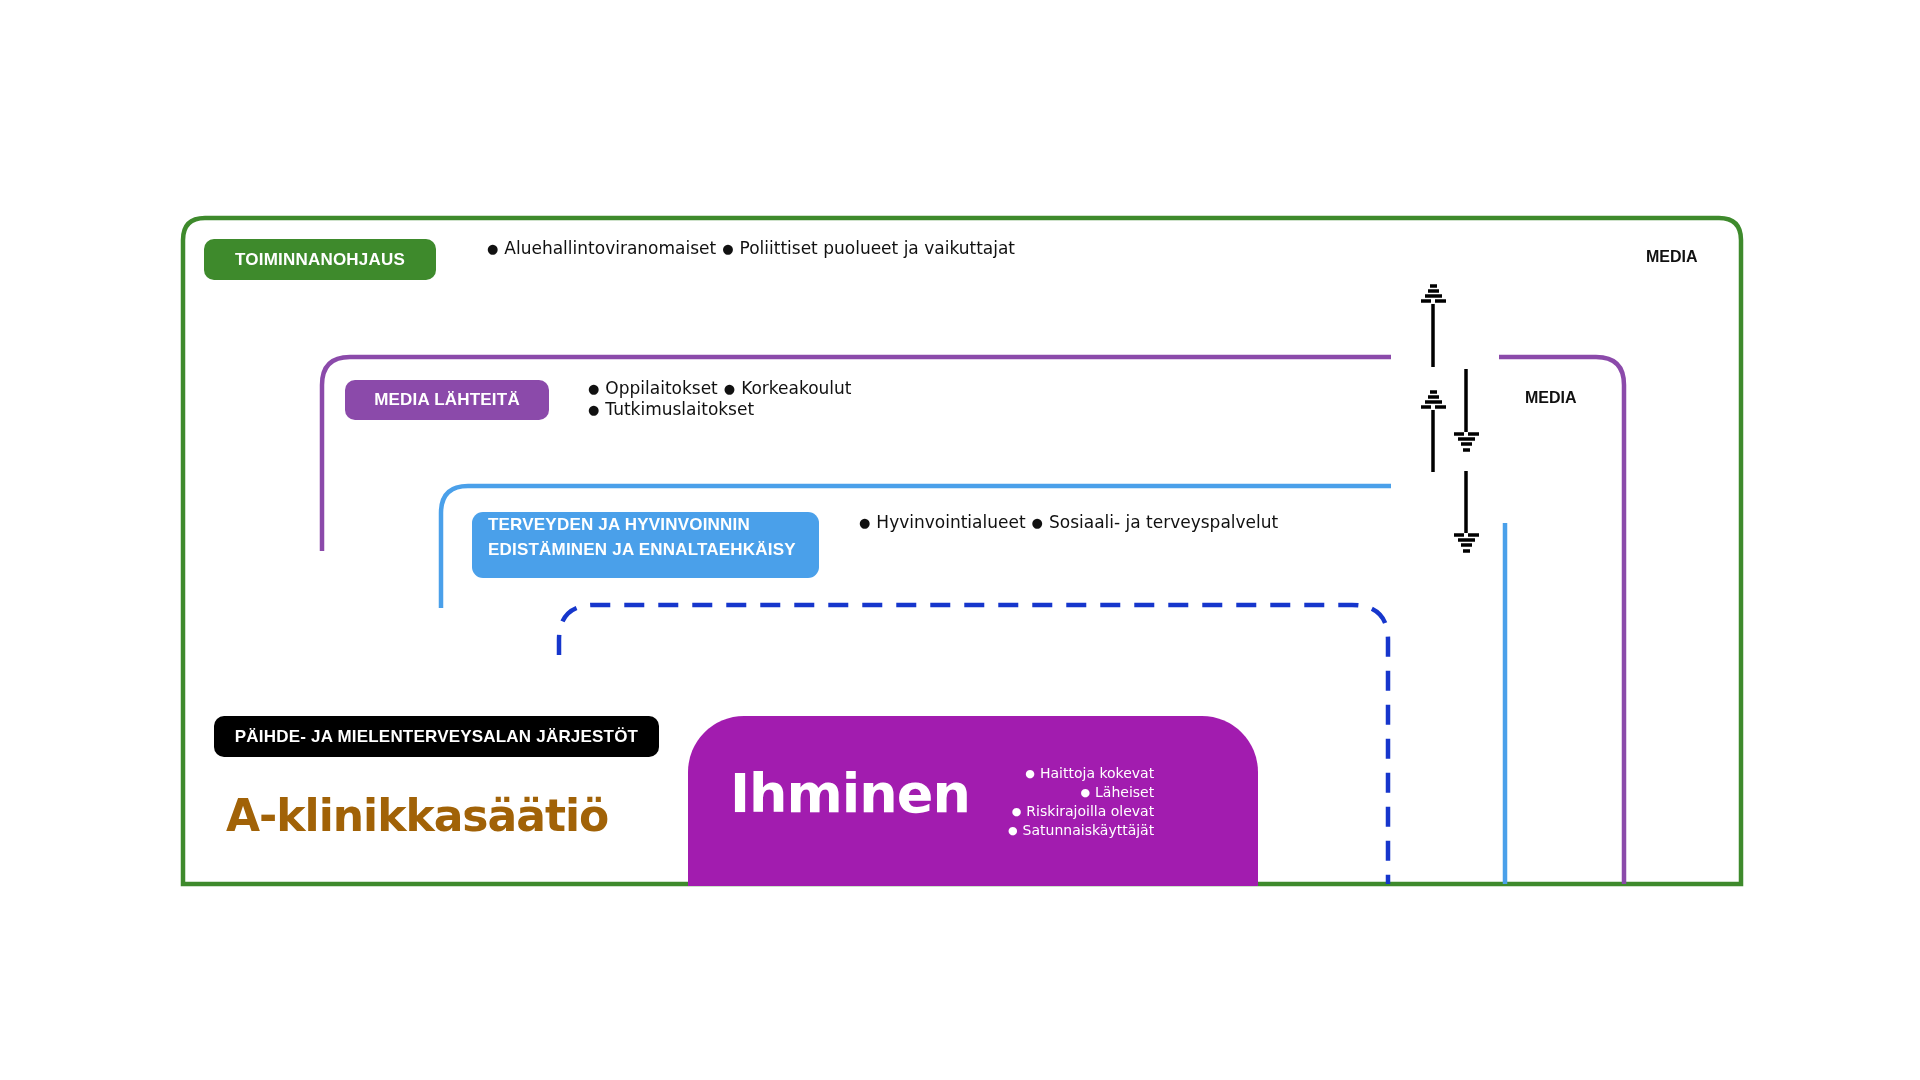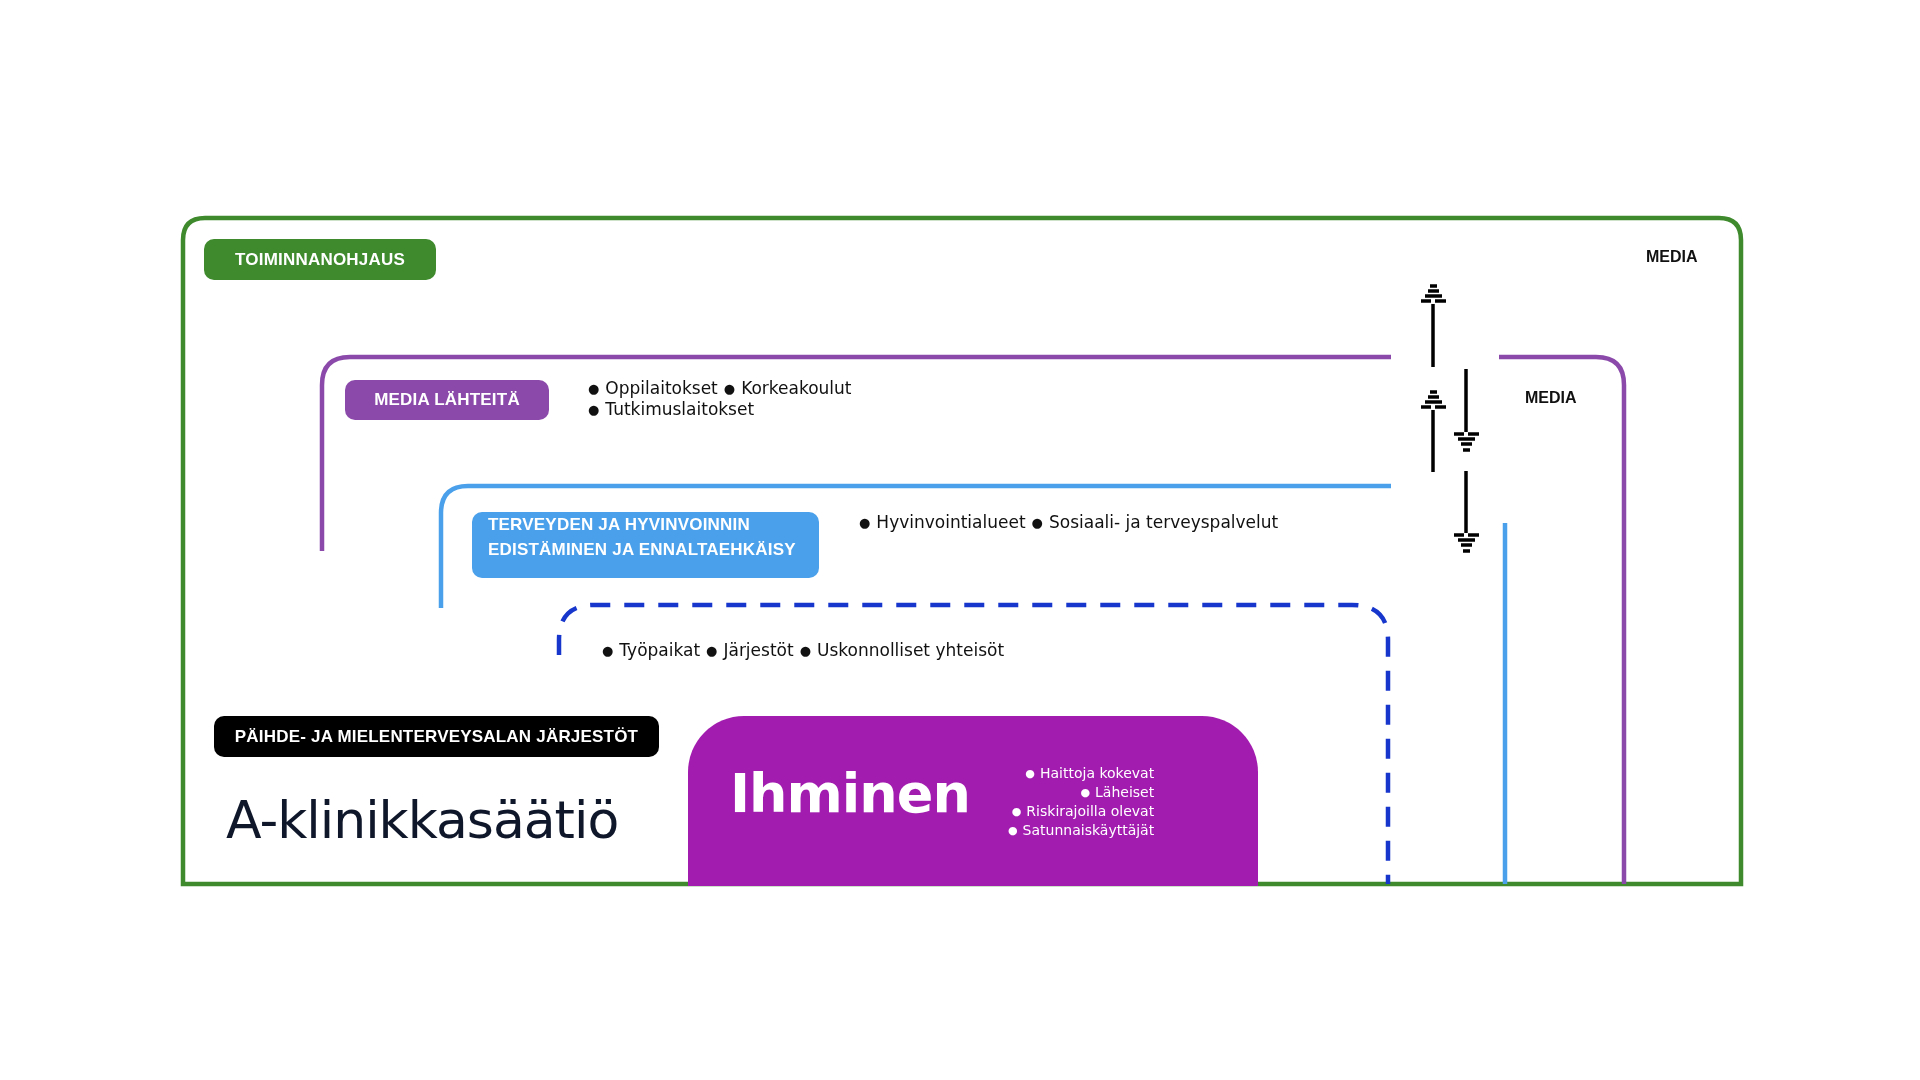--- a/index.html
+++ b/index.html
@@ -1,28 +1,28 @@
 <!DOCTYPE html>
 <html><head>
 <meta charset="utf-8">
 <style>
   html,body{margin:0;padding:0;background:#ffffff;}
   body{width:1920px;height:1080px;position:relative;overflow:hidden;font-family:"Liberation Sans",sans-serif;}
   svg.lines{position:absolute;left:0;top:0;width:1920px;height:1080px;}
   .pill{position:absolute;color:#fff;font-family:"Liberation Sans",sans-serif;font-weight:bold;font-size:17px;border-radius:10px;display:flex;align-items:center;justify-content:center;letter-spacing:0.2px;}
   .pill.green{background:#3e8a2c;left:204px;top:239px;width:232px;height:41px;}
   .pill.purple{background:#8b4aaa;left:345px;top:380px;width:204px;height:40px;}
-  .pill.lblue{background:#4aa0ea;left:472px;top:512px;width:347px;height:66px;justify-content:flex-start;padding-left:16px;box-sizing:border-box;line-height:25px;flex-direction:column;align-items:flex-start;}
+  .pill.lblue{background:#4aa0ea;left:472px;top:512px;width:347px;height:66px;justify-content:flex-start;padding-left:16px;box-sizing:border-box;line-height:25px;flex-direction:column;align-items:flex-start;border-radius:11px;}
   .pill.dblue{background:#000000;left:214px;top:716px;width:445px;height:41px;}
   .list{position:absolute;color:#111;font-family:"DejaVu Sans",sans-serif;font-size:17px;line-height:21px;white-space:nowrap;}
   .list .row{display:block;}
   .list .item::before{content:"\25CF";margin-right:6px;font-size:13px;vertical-align:1px;}
   .list .item{margin-right:6px;}
   .media{position:absolute;font-family:"Liberation Sans",sans-serif;font-weight:bold;font-size:16px;color:#111;}
-  .logo{position:absolute;left:226px;top:790px;font-family:"DejaVu Sans",sans-serif;font-size:52px;color:#0f172a;font-weight:normal;letter-spacing:-1px;}
+  .logo{position:absolute;left:226px;top:790px;font-family:"DejaVu Sans",sans-serif;font-size:44px;color:#a16207;font-weight:bold;letter-spacing:-1px;}
   .ihminen-box{position:absolute;left:688px;top:716px;width:570px;height:170px;background:#a21caf;border-radius:56px 56px 0 0;}
   .ihminen-title{position:absolute;left:42px;top:46px;color:#fff;font-family:"DejaVu Sans",sans-serif;font-weight:bold;font-size:54px;letter-spacing:-1px;}
   .ihminen-list{position:absolute;left:320px;top:48px;color:#fff;font-family:"DejaVu Sans",sans-serif;font-size:14px;line-height:18px;}
   .ihminen-list .item{display:block;text-align:right;}
   .ihminen-list .item::before{content:"\25CF";margin-right:5px;font-size:11px;vertical-align:1px;}
 </style>
 </head>
 <body>
 
 <svg class="lines" viewBox="0 0 1920 1080">
@@ -68,20 +68,23 @@
     <line x1="1458" y1="540" x2="1475" y2="540"></line>
     <line x1="1461" y1="545" x2="1472" y2="545"></line>
     <line x1="1463" y1="551" x2="1470" y2="551"></line>
   </g>
 </svg>
 
 <div class="pill green">
   <span>TOIMINNANOHJAUS</span>
 </div>
 <div class="list" style="left:487px;top:238px;">
+  <span class="row">
+    <span class="item">Aluehallintoviranomaiset</span><span class="item">Poliittiset puolueet ja vaikuttajat</span>
+  </span>
 </div>
 <div class="media" style="left:1646px;top:248px;">MEDIA</div>
 
 <div class="pill purple">
   <span>MEDIA LÄHTEITÄ</span>
 </div>
 <div class="list" style="left:588px;top:378px;">
   <span class="row">
     <span class="item">Oppilaitokset</span><span class="item">Korkeakoulut</span>
   </span>
@@ -95,23 +98,20 @@
   <span>TERVEYDEN JA HYVINVOINNIN</span>
   <span>EDISTÄMINEN JA ENNALTAEHKÄISY</span>
 </div>
 <div class="list" style="left:859px;top:512px;">
   <span class="row">
     <span class="item">Hyvinvointialueet</span><span class="item">Sosiaali- ja terveyspalvelut</span>
   </span>
 </div>
 
 <div class="list" style="left:602px;top:640px;">
-  <span class="row">
-    <span class="item">Työpaikat</span><span class="item">Järjestöt</span><span class="item">Uskonnolliset yhteisöt</span>
-  </span>
 </div>
 
 <div class="pill dblue">
   <span>PÄIHDE- JA MIELENTERVEYSALAN JÄRJESTÖT</span>
 </div>
 <div class="logo">A-klinikkasäätiö</div>
 
 <div class="ihminen-box">
   <div class="ihminen-title">Ihminen</div>
   <div class="ihminen-list">

